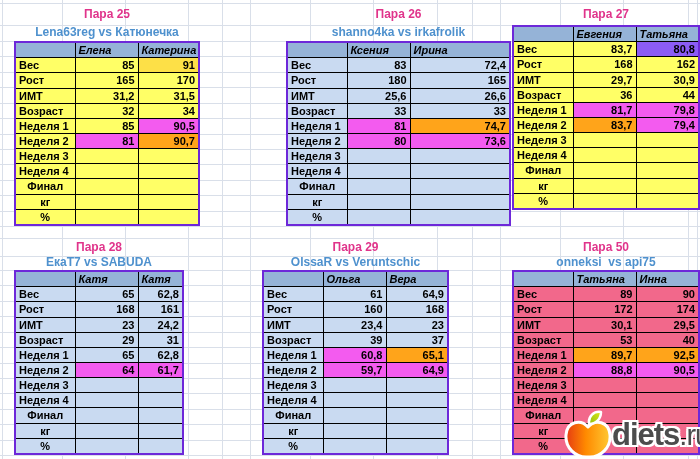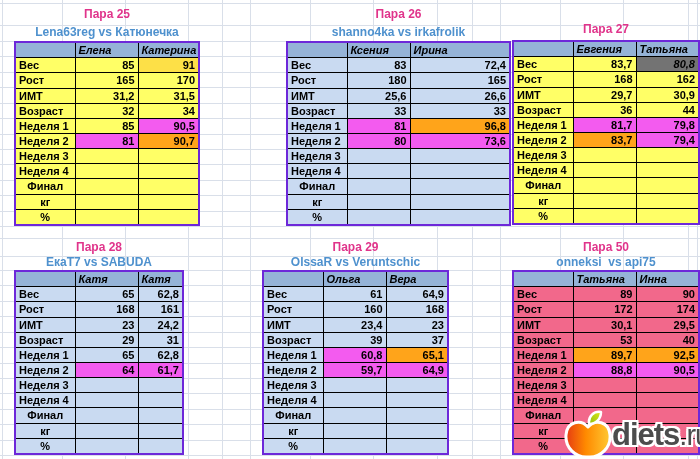--- a/index.html
+++ b/index.html
@@ -206,21 +206,21 @@
             <td class="val" style="background: rgb(201, 218, 241);">26,6</td>
           </tr>
           <tr>
             <td class="lbl" style="background: rgb(201, 218, 241);">Возраст</td>
             <td class="val" style="background: rgb(201, 218, 241);">33</td>
             <td class="val" style="background: rgb(201, 218, 241);">33</td>
           </tr>
           <tr>
             <td class="lbl" style="background: rgb(201, 218, 241);">Неделя 1</td>
             <td class="val" style="background: rgb(243, 91, 239);">81</td>
-            <td class="val" style="background: rgb(255, 164, 26);">96,8</td>
+            <td class="val" style="background: rgb(255, 164, 26);">74,7</td>
           </tr>
           <tr>
             <td class="lbl" style="background: rgb(201, 218, 241);">Неделя 2</td>
             <td class="val" style="background: rgb(243, 91, 239);">80</td>
             <td class="val" style="background: rgb(243, 91, 239);">73,6</td>
           </tr>
           <tr>
             <td class="lbl" style="background: rgb(201, 218, 241);">Неделя 3</td>
             <td class="val" style="background: rgb(201, 218, 241);"></td>
             <td class="val" style="background: rgb(201, 218, 241);"></td>
@@ -241,38 +241,38 @@
             <td class="val" style="background: rgb(201, 218, 241);"></td>
           </tr>
           <tr>
             <td class="lbl-c" style="background: rgb(201, 218, 241);">%</td>
             <td class="val" style="background: rgb(201, 218, 241);"></td>
             <td class="val" style="background: rgb(201, 218, 241);"></td>
           </tr>
         </tbody>
       </table>
   </div>
-  <div class="section row1" id="sec-2" style="left:500px;top:3px;width:188px;margin-top:15px;">
+  <div class="section row1" id="sec-2" style="left:500px;top:3px;width:188px;">
     <div class="pair-title">Пара 27</div>
     <table class="pair-table">
         <colgroup>
           <col style="width: 60px;">
           <col style="width: 63px;">
           <col>
         </colgroup>
         <tbody>
           <tr>
             <td class="hdr"></td>
             <td class="hdr">Евгения</td>
             <td class="hdr">Татьяна</td>
           </tr>
           <tr>
             <td class="lbl" style="background: rgb(255, 255, 102);">Вес</td>
             <td class="val" style="background: rgb(255, 255, 102);">83,7</td>
-            <td class="val" style="background: #737373; font-style: italic;">80,8</td>
+            <td class="val" style="background: #8b5cf6;">80,8</td>
           </tr>
           <tr>
             <td class="lbl" style="background: rgb(255, 255, 102);">Рост</td>
             <td class="val" style="background: rgb(255, 255, 102);">168</td>
             <td class="val" style="background: rgb(255, 255, 102);">162</td>
           </tr>
           <tr>
             <td class="lbl" style="background: rgb(255, 255, 102);">ИМТ</td>
             <td class="val" style="background: rgb(255, 255, 102);">29,7</td>
             <td class="val" style="background: rgb(255, 255, 102);">30,9</td>

